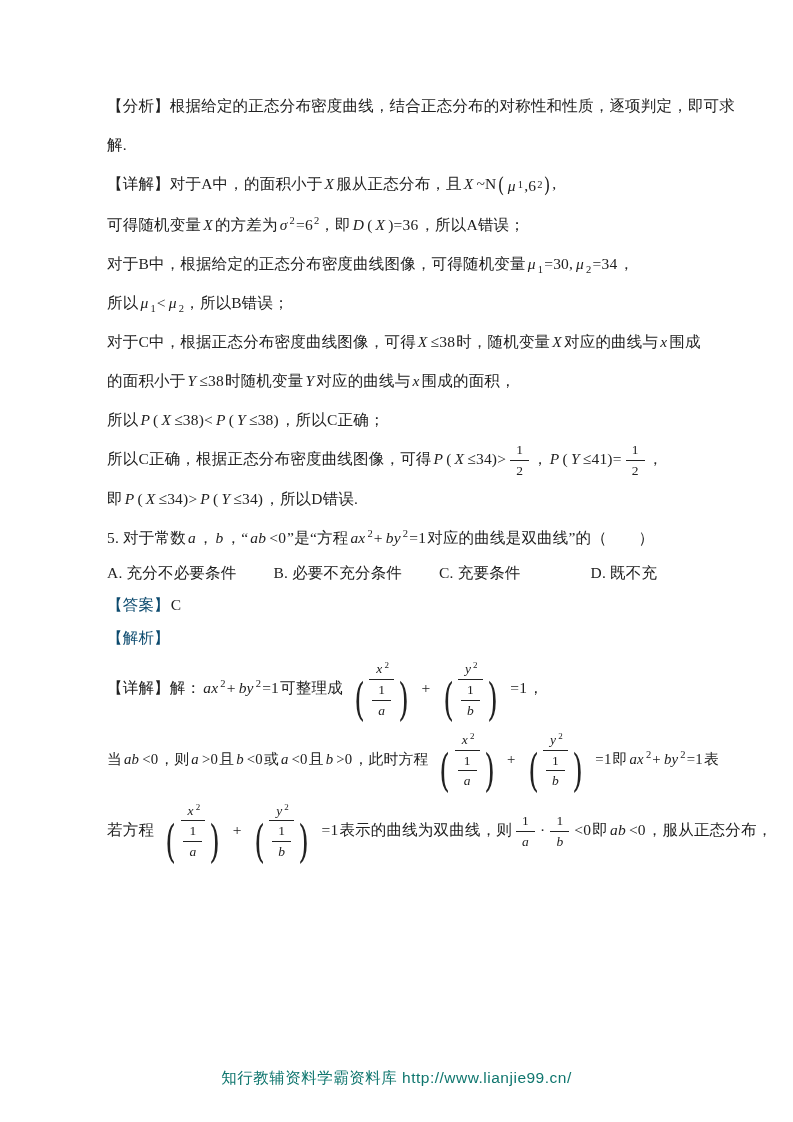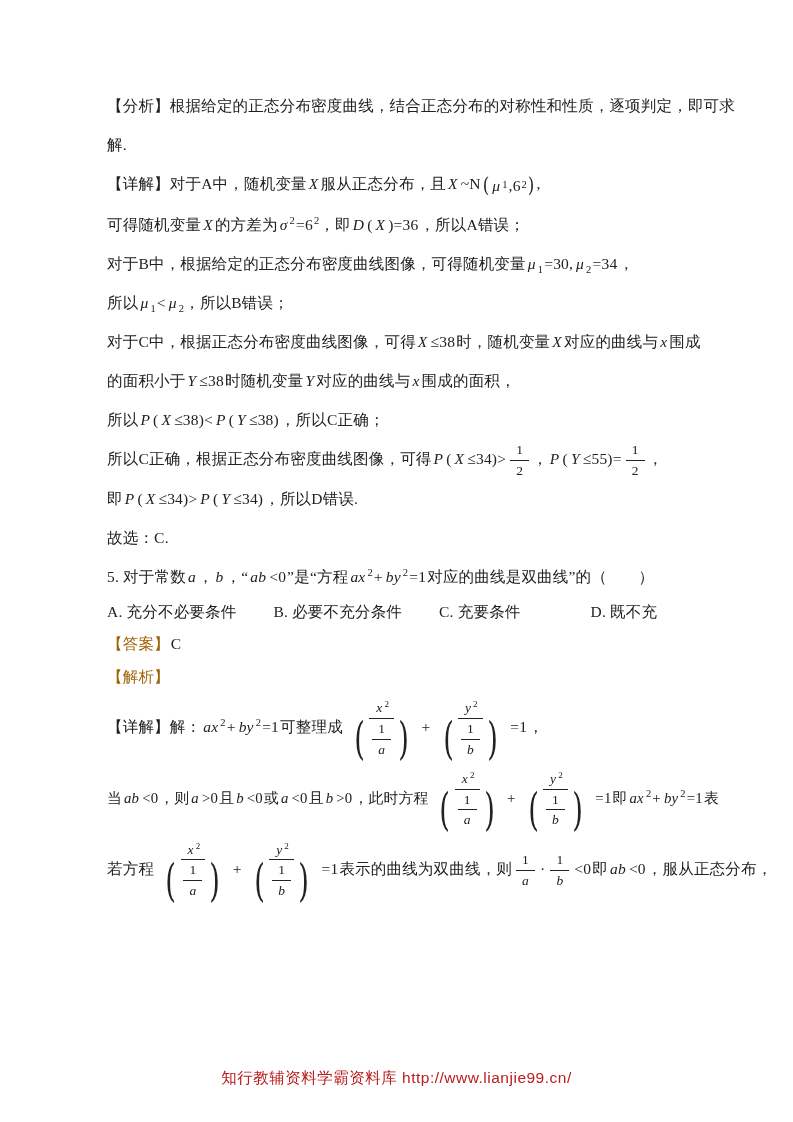--- a/index.html
+++ b/index.html
@@ -24,21 +24,21 @@
   }
   
   [data-name="options-line-1"],[data-name="options-line-2"]{line-height:31px;}
   [data-name="answer-line"],[data-name="explain-label-line"]{line-height:33px;}
   [data-name^="detail-q5-formula"]{padding:6px 0;}
   [data-name="detail-q5-formula-2"]{font-size:14.8px;}
 
   .seg-t{font-family:"Liberation Serif","DejaVu Serif",serif;}
   .seg-m{font-family:"Liberation Serif","DejaVu Serif",serif;font-style:italic;margin:0 2px;}
   .seg-n{font-family:"Liberation Serif","DejaVu Serif",serif;margin:0 1px;}
-  .seg-label{color:#a16207;}
+  .seg-label{color:#0c4a6e;}
   .sup{font-size:10.5px;vertical-align:super;font-family:"Liberation Serif",serif;line-height:0;}
   .sub{font-size:10.5px;vertical-align:sub;font-family:"Liberation Serif",serif;line-height:0;}
   .seg-gap{display:inline-block;width:37px;}
   .seg-gap.wide{display:inline-block;width:70px;}
 
   .mfrac{
     display:inline-flex;flex-direction:column;align-items:center;
     vertical-align:middle;margin:0 3px;
     font-size:13.5px;line-height:1.3;
     font-family:"Liberation Serif","DejaVu Serif",serif;
@@ -48,57 +48,56 @@
   .mden{display:block;padding:1px 5px 0 5px;text-align:center;}
   .mparen{display:inline-flex;align-items:center;vertical-align:middle;}
   .pinner{display:inline-flex;align-items:center;}
   .pg{font-family:"DejaVu Serif",serif;color:#222;}
   .pg-sm{font-size:21px;line-height:1;transform:scaleX(0.8);}
   .pg-big{font-size:44px;line-height:0.85;font-weight:300;transform:scaleX(0.62);}
 
   .footer{
     position:absolute;left:0;right:0;top:1068px;
     text-align:center;
-    color:#b91c1c;
+    color:#0f766e;
     font-family:"Liberation Sans","DejaVu Sans",sans-serif;
     font-size:15.5px;
     letter-spacing:0.5px;
   }
 </style>
 </head>
 <body>
 
 <div class="content" id="doc-lines" data-name="document-body">
     <div class="line" data-name="analysis-q4-line-1"><span class="seg-t" data-name="text-segment">【分析】根据给定的正态分布密度曲线，结合正态分布的对称性和性质，逐项判定，即可求</span></div>
     <div class="line" data-name="analysis-q4-line-2"><span class="seg-t" data-name="text-segment">解.</span></div>
-    <div class="line" data-name="detail-q4-case-a-1"><span class="seg-t" data-name="text-segment">【详解】对于A中，随机变量</span><span class="seg-m" data-name="text-segment">X</span><span class="seg-t" data-name="text-segment">服从正态分布，且</span><span class="seg-m" data-name="text-segment">X</span><span class="seg-n" data-name="text-segment">~N</span><span class="mparen" data-name="parentheses">
+    <div class="line" data-name="detail-q4-case-a-1"><span class="seg-t" data-name="text-segment">【详解】对于A中，的面积小于</span><span class="seg-m" data-name="text-segment">X</span><span class="seg-t" data-name="text-segment">服从正态分布，且</span><span class="seg-m" data-name="text-segment">X</span><span class="seg-n" data-name="text-segment">~N</span><span class="mparen" data-name="parentheses">
         <span class="pg pg-sm" data-name="left-paren-glyph">(</span>
         <span class="pinner" data-name="paren-content">
           <span class="seg-m" data-name="text-segment">μ</span>
           <span class="sub" data-name="subscript">1</span>
           <span class="seg-n" data-name="text-segment">,6</span>
           <span class="sup" data-name="superscript">2</span>
         </span>
         <span class="pg pg-sm" data-name="right-paren-glyph">)</span>
       </span><span class="seg-n" data-name="text-segment">,</span></div>
     <div class="line" data-name="detail-q4-case-a-2"><span class="seg-t" data-name="text-segment">可得随机变量</span><span class="seg-m" data-name="text-segment">X</span><span class="seg-t" data-name="text-segment">的方差为</span><span class="seg-m" data-name="text-segment">σ</span><span class="sup" data-name="superscript">2</span><span class="seg-n" data-name="text-segment">=6</span><span class="sup" data-name="superscript">2</span><span class="seg-t" data-name="text-segment">，即</span><span class="seg-m" data-name="text-segment">D</span><span class="seg-n" data-name="text-segment">(</span><span class="seg-m" data-name="text-segment">X</span><span class="seg-n" data-name="text-segment">)=36</span><span class="seg-t" data-name="text-segment">，所以A错误；</span></div>
     <div class="line" data-name="detail-q4-case-b-1"><span class="seg-t" data-name="text-segment">对于B中，根据给定的正态分布密度曲线图像，可得随机变量</span><span class="seg-m" data-name="text-segment">μ</span><span class="sub" data-name="subscript">1</span><span class="seg-n" data-name="text-segment">=30,</span><span class="seg-m" data-name="text-segment">μ</span><span class="sub" data-name="subscript">2</span><span class="seg-n" data-name="text-segment">=34</span><span class="seg-t" data-name="text-segment">，</span></div>
     <div class="line" data-name="detail-q4-case-b-2"><span class="seg-t" data-name="text-segment">所以</span><span class="seg-m" data-name="text-segment">μ</span><span class="sub" data-name="subscript">1</span><span class="seg-n" data-name="text-segment">&lt;</span><span class="seg-m" data-name="text-segment">μ</span><span class="sub" data-name="subscript">2</span><span class="seg-t" data-name="text-segment">，所以B错误；</span></div>
     <div class="line" data-name="detail-q4-case-c-1"><span class="seg-t" data-name="text-segment">对于C中，根据正态分布密度曲线图像，可得</span><span class="seg-m" data-name="text-segment">X</span><span class="seg-n" data-name="text-segment">≤38</span><span class="seg-t" data-name="text-segment">时，随机变量</span><span class="seg-m" data-name="text-segment">X</span><span class="seg-t" data-name="text-segment">对应的曲线与</span><span class="seg-m" data-name="text-segment">x</span><span class="seg-t" data-name="text-segment">围成</span></div>
     <div class="line" data-name="detail-q4-case-c-2"><span class="seg-t" data-name="text-segment">的面积小于</span><span class="seg-m" data-name="text-segment">Y</span><span class="seg-n" data-name="text-segment">≤38</span><span class="seg-t" data-name="text-segment">时随机变量</span><span class="seg-m" data-name="text-segment">Y</span><span class="seg-t" data-name="text-segment">对应的曲线与</span><span class="seg-m" data-name="text-segment">x</span><span class="seg-t" data-name="text-segment">围成的面积，</span></div>
     <div class="line" data-name="detail-q4-case-c-3"><span class="seg-t" data-name="text-segment">所以</span><span class="seg-m" data-name="text-segment">P</span><span class="seg-n" data-name="text-segment">(</span><span class="seg-m" data-name="text-segment">X</span><span class="seg-n" data-name="text-segment">≤38)&lt;</span><span class="seg-m" data-name="text-segment">P</span><span class="seg-n" data-name="text-segment">(</span><span class="seg-m" data-name="text-segment">Y</span><span class="seg-n" data-name="text-segment">≤38)</span><span class="seg-t" data-name="text-segment">，所以C正确；</span></div>
     <div class="line" data-name="detail-q4-case-d-1"><span class="seg-t" data-name="text-segment">所以C正确，根据正态分布密度曲线图像，可得</span><span class="seg-m" data-name="text-segment">P</span><span class="seg-n" data-name="text-segment">(</span><span class="seg-m" data-name="text-segment">X</span><span class="seg-n" data-name="text-segment">≤34)&gt;</span><span class="mfrac" data-name="fraction">
         <span class="mnum" data-name="fraction-numerator"><span class="seg-n" data-name="text-segment">1</span></span>
         <span class="mden" data-name="fraction-denominator"><span class="seg-n" data-name="text-segment">2</span></span>
-      </span><span class="seg-t" data-name="text-segment">，</span><span class="seg-m" data-name="text-segment">P</span><span class="seg-n" data-name="text-segment">(</span><span class="seg-m" data-name="text-segment">Y</span><span class="seg-n" data-name="text-segment">≤55)=</span><span class="mfrac" data-name="fraction">
+      </span><span class="seg-t" data-name="text-segment">，</span><span class="seg-m" data-name="text-segment">P</span><span class="seg-n" data-name="text-segment">(</span><span class="seg-m" data-name="text-segment">Y</span><span class="seg-n" data-name="text-segment">≤41)=</span><span class="mfrac" data-name="fraction">
         <span class="mnum" data-name="fraction-numerator"><span class="seg-n" data-name="text-segment">1</span></span>
         <span class="mden" data-name="fraction-denominator"><span class="seg-n" data-name="text-segment">2</span></span>
       </span><span class="seg-t" data-name="text-segment">，</span></div>
     <div class="line" data-name="detail-q4-case-d-2"><span class="seg-t" data-name="text-segment">即</span><span class="seg-m" data-name="text-segment">P</span><span class="seg-n" data-name="text-segment">(</span><span class="seg-m" data-name="text-segment">X</span><span class="seg-n" data-name="text-segment">≤34)&gt;</span><span class="seg-m" data-name="text-segment">P</span><span class="seg-n" data-name="text-segment">(</span><span class="seg-m" data-name="text-segment">Y</span><span class="seg-n" data-name="text-segment">≤34)</span><span class="seg-t" data-name="text-segment">，所以D错误.</span></div>
-    <div class="line" data-name="answer-choice-q4"><span class="seg-t" data-name="text-segment">故选：C.</span></div>
     <div class="line" data-name="question-5"><span class="seg-t" data-name="text-segment">5. 对于常数</span><span class="seg-m" data-name="text-segment">a</span><span class="seg-t" data-name="text-segment">，</span><span class="seg-m" data-name="text-segment">b</span><span class="seg-t" data-name="text-segment">，“</span><span class="seg-m" data-name="text-segment">ab</span><span class="seg-n" data-name="text-segment">&lt;0</span><span class="seg-t" data-name="text-segment">”是“方程</span><span class="seg-m" data-name="text-segment">ax</span><span class="sup" data-name="superscript">2</span><span class="seg-n" data-name="text-segment">+</span><span class="seg-m" data-name="text-segment">by</span><span class="sup" data-name="superscript">2</span><span class="seg-n" data-name="text-segment">=1</span><span class="seg-t" data-name="text-segment">对应的曲线是双曲线”的（　　）</span></div>
     <div class="line" data-name="options-line-1"><span class="seg-t" data-name="text-segment">A. 充分不必要条件</span><span class="seg-gap" data-name="option-gap"></span><span class="seg-t" data-name="text-segment">B. 必要不充分条件</span><span class="seg-gap" data-name="option-gap"></span><span class="seg-t" data-name="text-segment">C. 充要条件</span><span class="seg-gap wide" data-name="option-gap"></span><span class="seg-t" data-name="text-segment">D. 既不充</span></div>
     <div class="line" data-name="answer-line"><span class="seg-label" data-name="section-label">【答案】</span><span class="seg-n" data-name="text-segment">C</span></div>
     <div class="line" data-name="explain-label-line"><span class="seg-label" data-name="section-label">【解析】</span></div>
     <div class="line" data-name="detail-q5-formula-1"><span class="seg-t" data-name="text-segment">【详解】解：</span><span class="seg-m" data-name="text-segment">ax</span><span class="sup" data-name="superscript">2</span><span class="seg-n" data-name="text-segment">+</span><span class="seg-m" data-name="text-segment">by</span><span class="sup" data-name="superscript">2</span><span class="seg-n" data-name="text-segment">=1</span><span class="seg-t" data-name="text-segment">可整理成</span><span class="mfrac" data-name="fraction">
         <span class="mnum" data-name="fraction-numerator"><span class="seg-m" data-name="text-segment">x</span><span class="sup" data-name="superscript">2</span></span>
         <span class="mden" data-name="fraction-denominator"><span class="mparen" data-name="parentheses">
             <span class="pg pg-big" data-name="left-paren-glyph">(</span>
             <span class="pinner" data-name="paren-content">
               <span class="mfrac" data-name="fraction">

